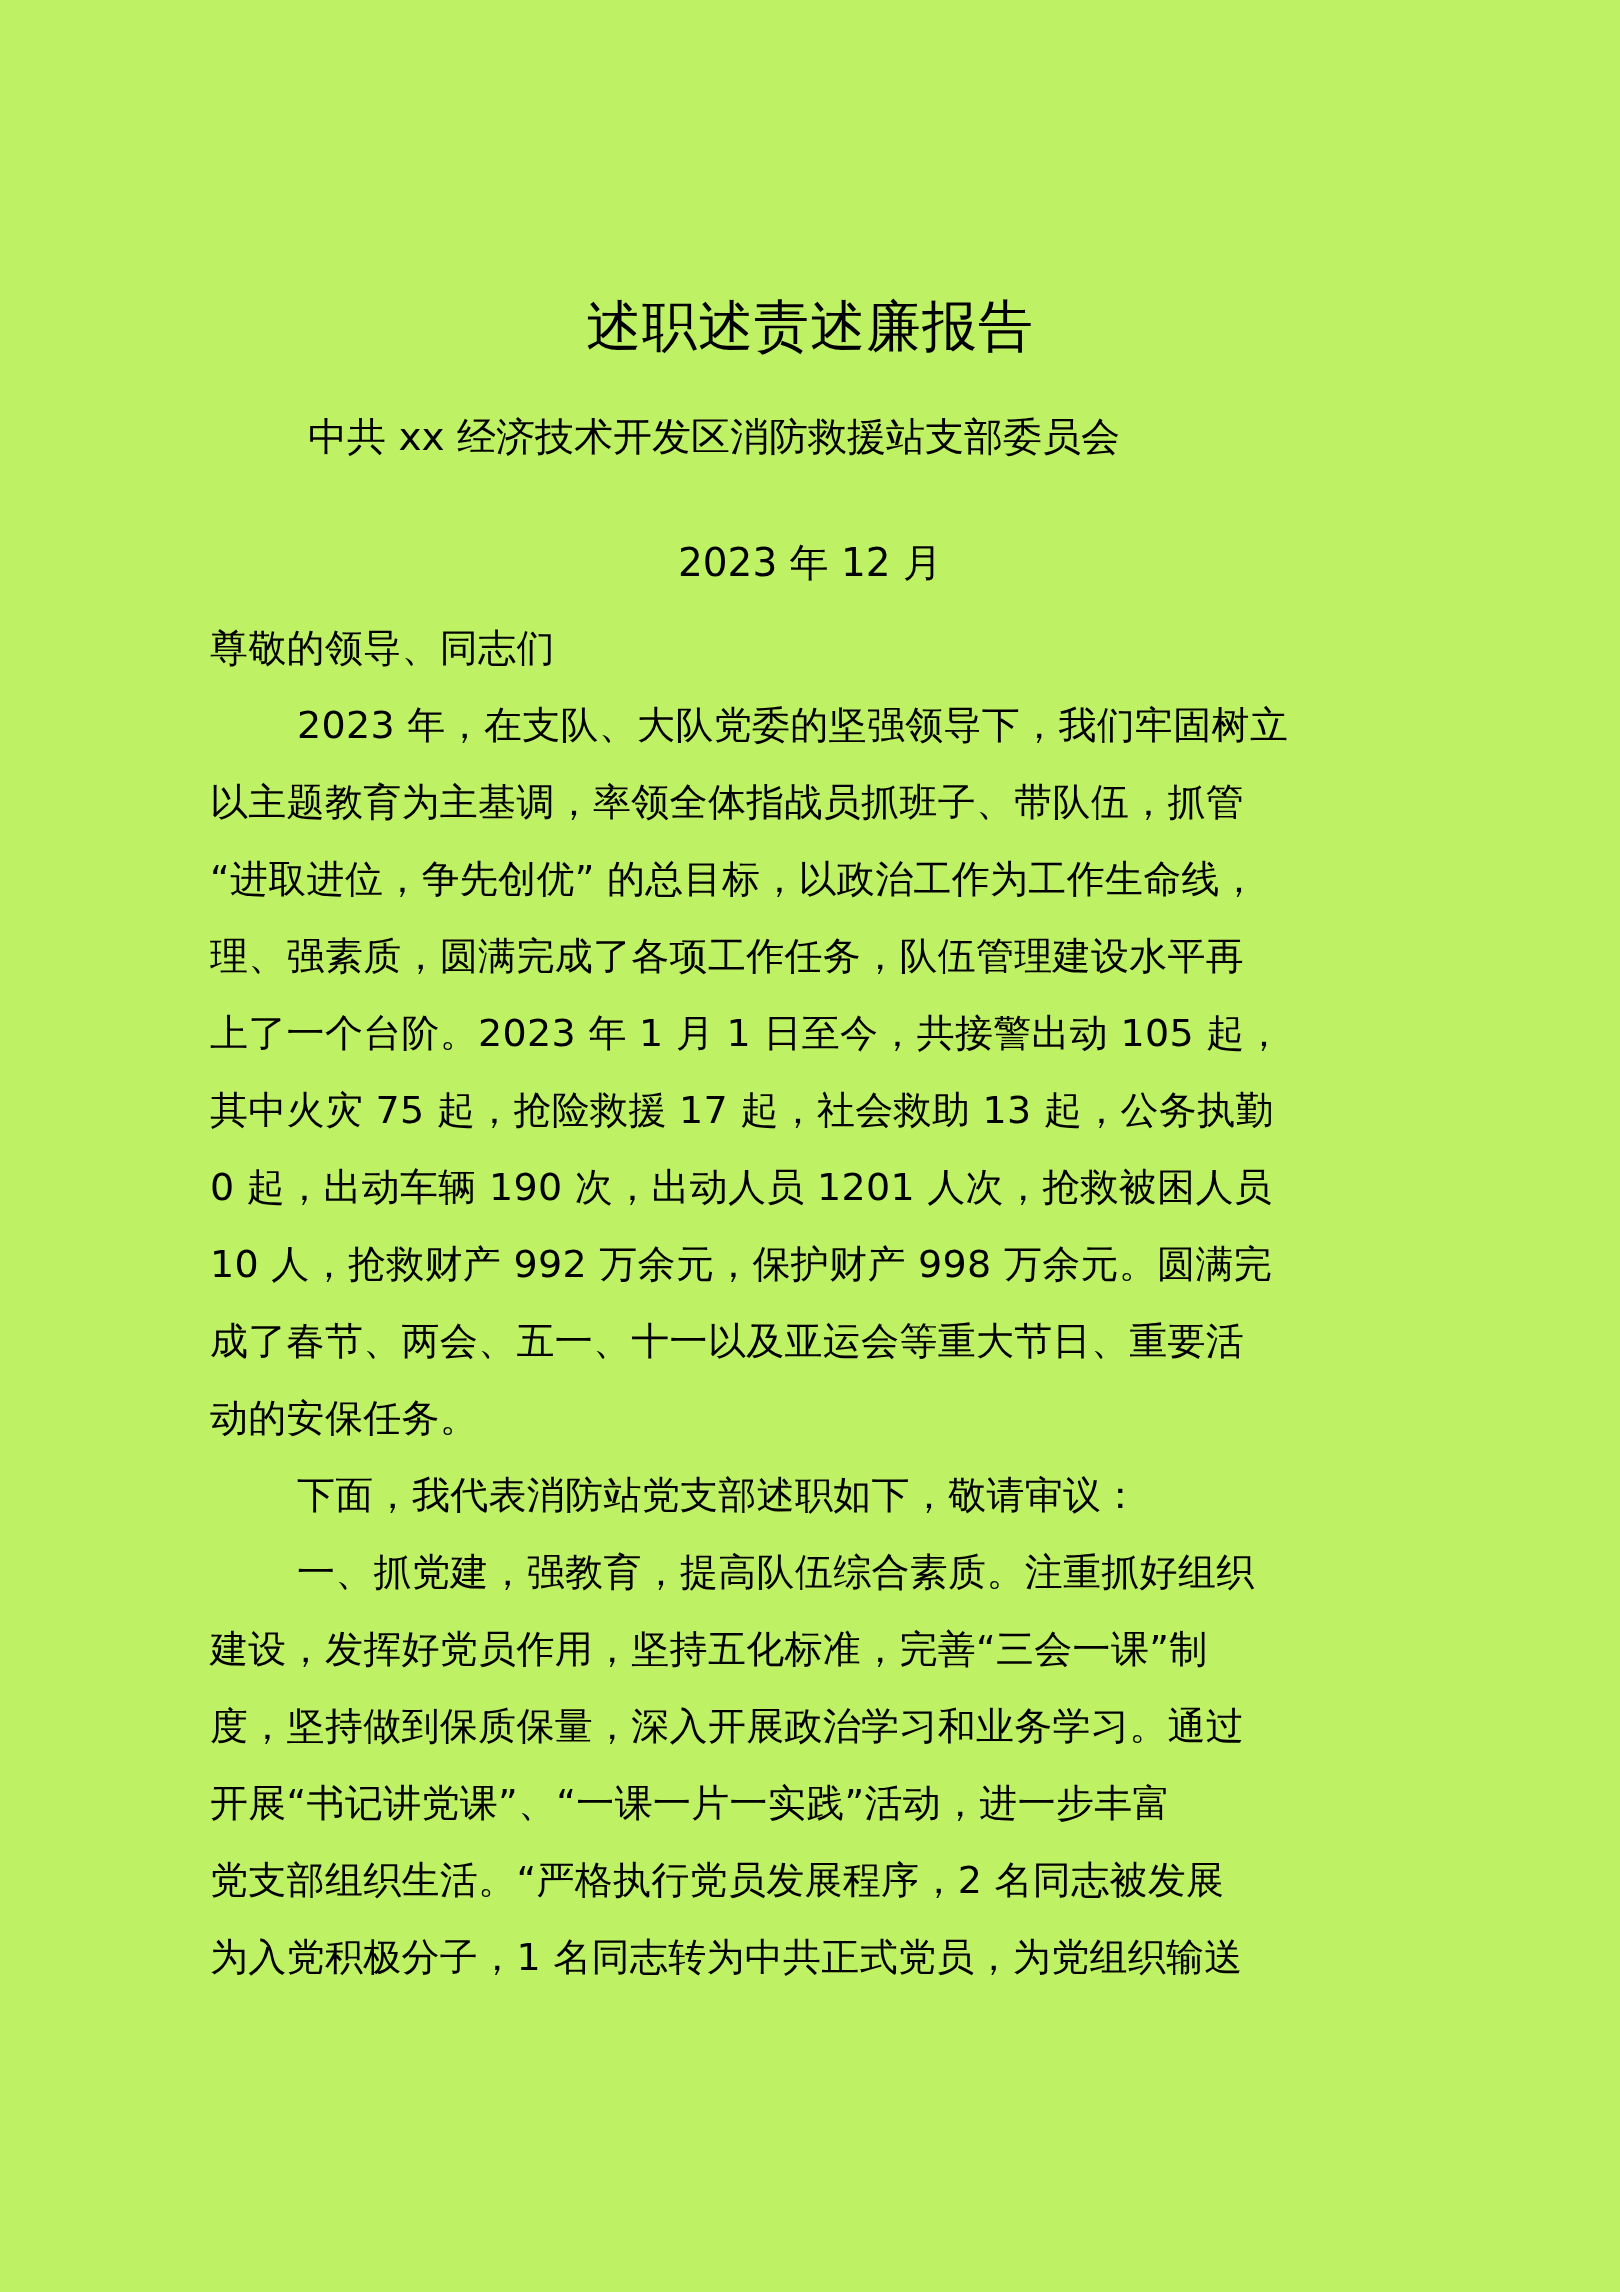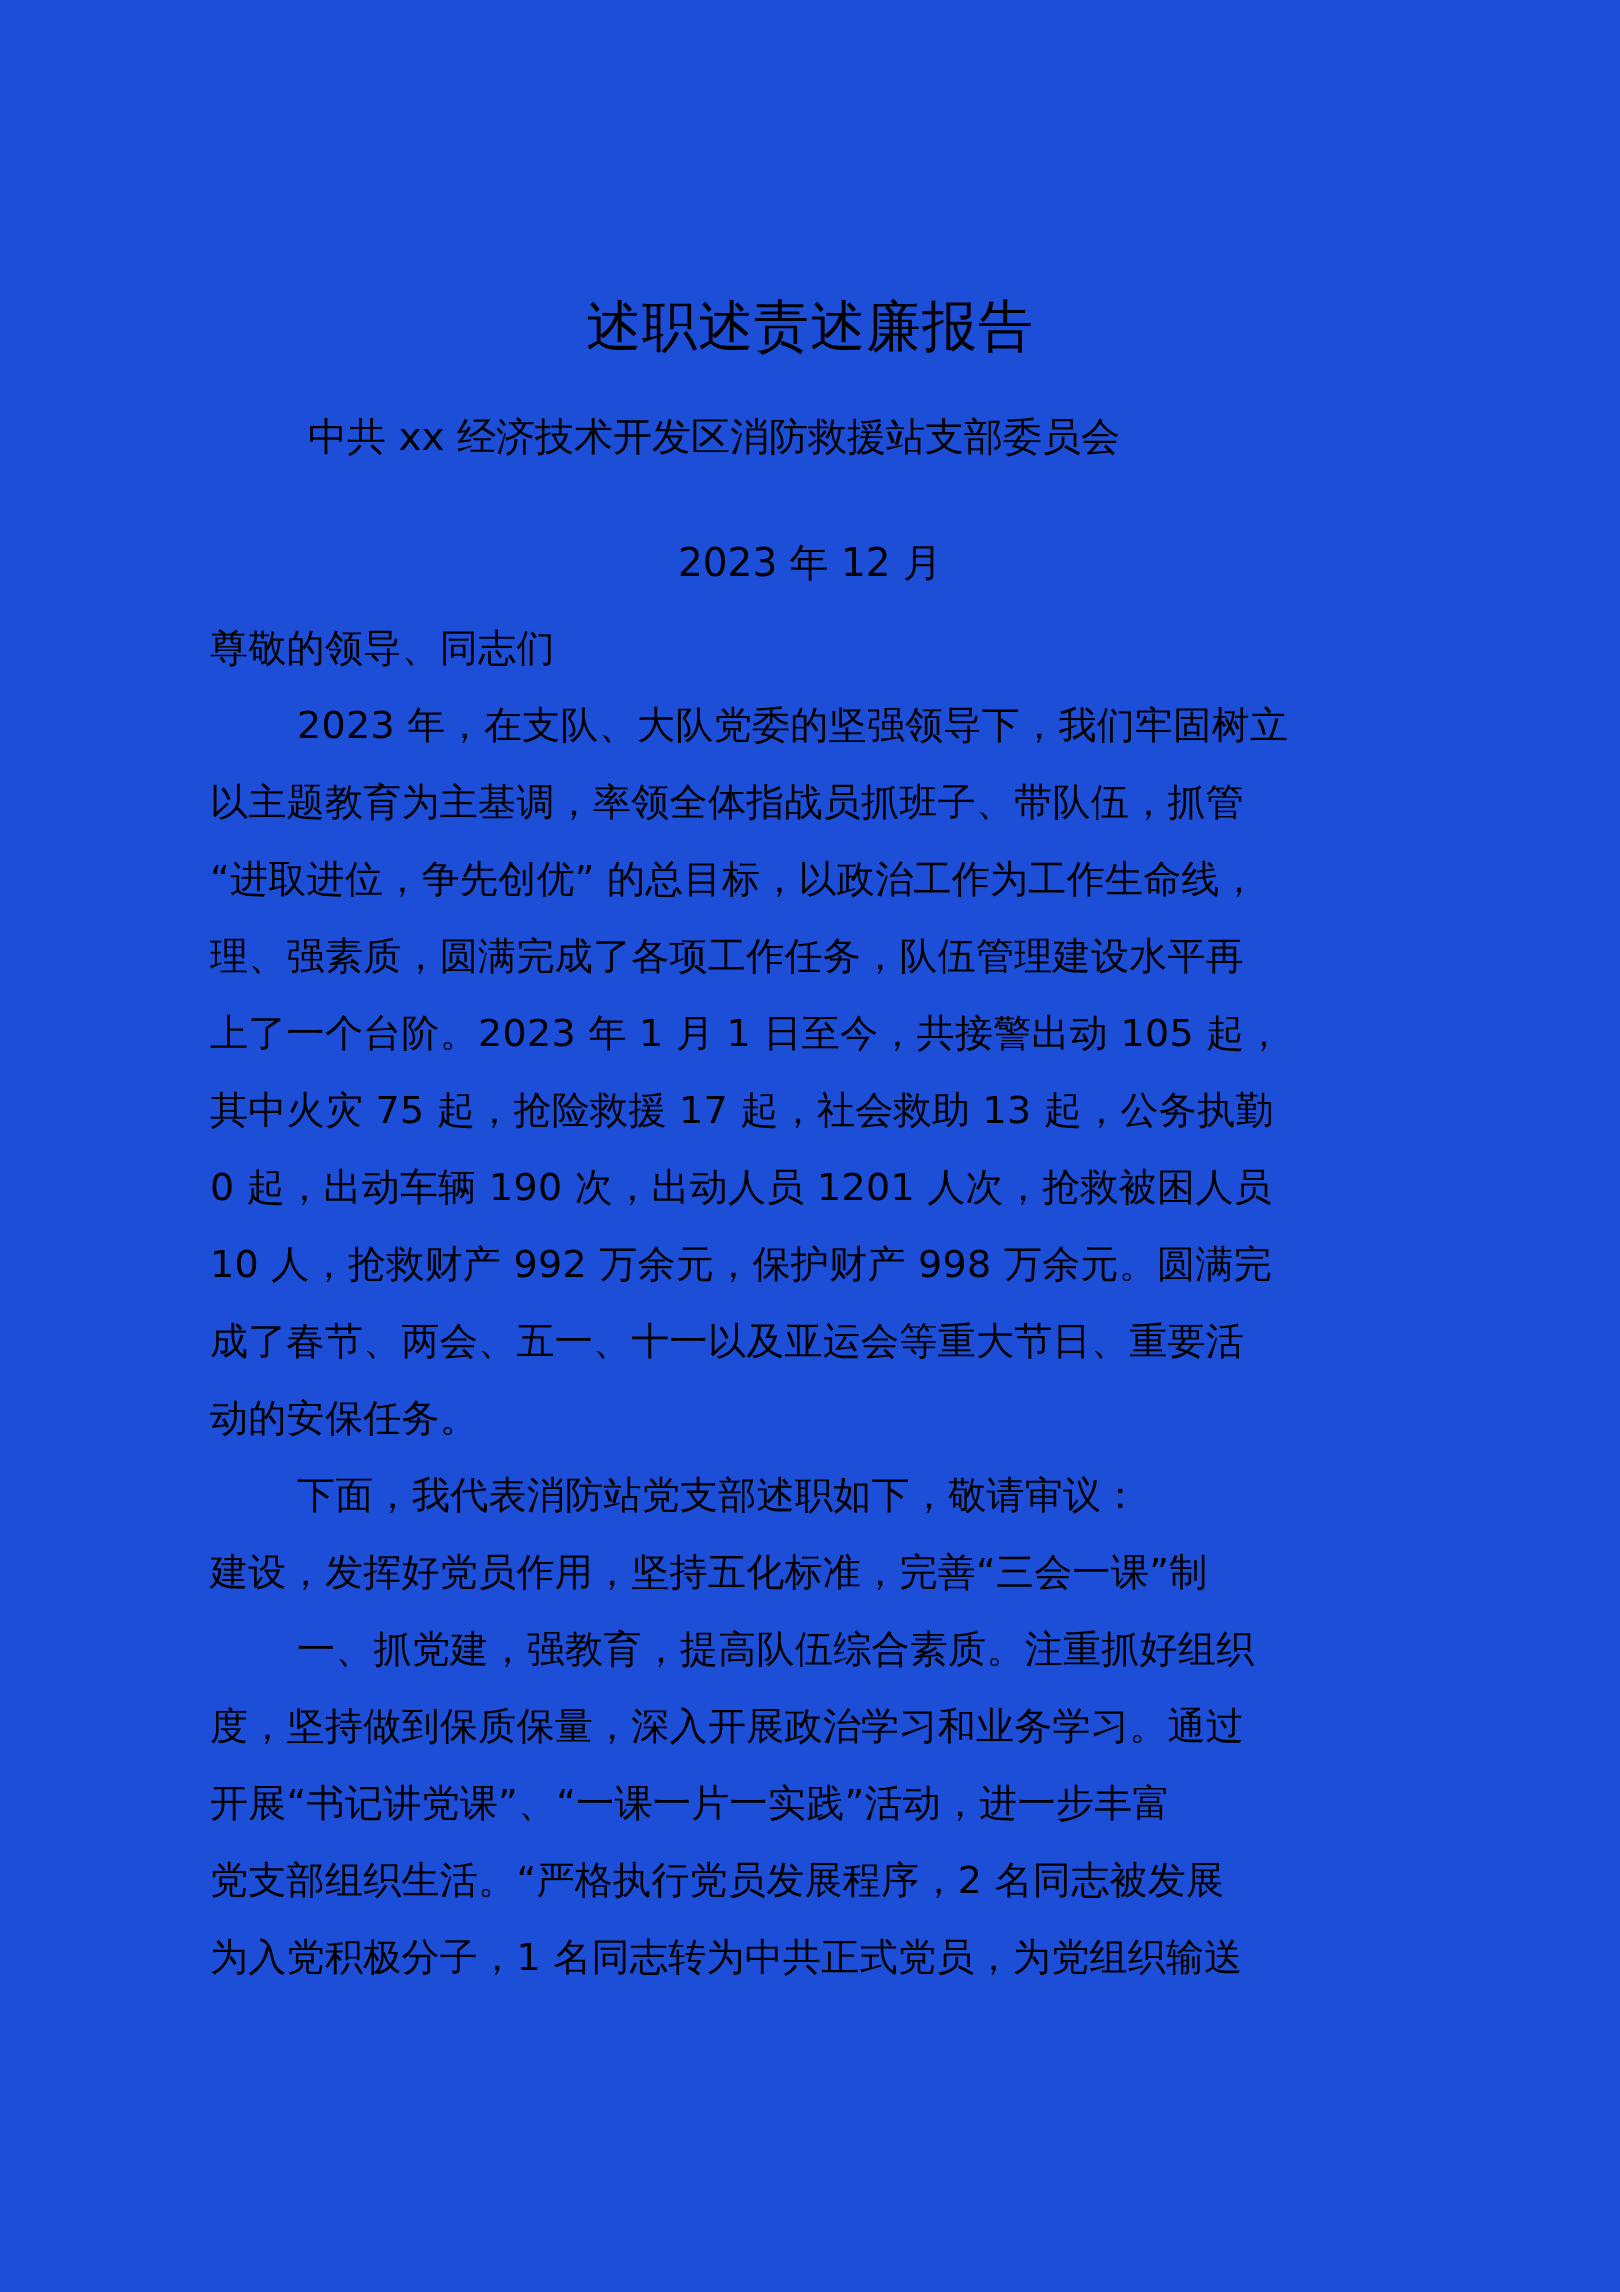--- a/index.html
+++ b/index.html
@@ -1,18 +1,18 @@
 <!DOCTYPE html>
 <html><head>
 <meta charset="utf-8">
 <style>
   html, body { margin: 0; padding: 0; background: #ffffff; }
   body { width: 1620px; height: 2293px; position: relative; overflow: hidden;
          font-family: "DejaVu Sans", "Liberation Sans", sans-serif; color: #000000; }
-  .page { position: absolute; left: 0; top: 0; width: 1620px; height: 2293px; background: #1d4ed8; text-decoration: underline; }
+  .page { position: absolute; left: 0; top: 0; width: 1620px; height: 2293px; background: #bef264; text-decoration: underline; }
   .title { position: absolute; left: 0; width: 1620px; top: 292px; text-align: center;
            font-size: 55px; line-height: 69px; letter-spacing: 1px; }
   .subtitle { position: absolute; left: 0; width: 1428px; top: 412px; text-align: center;
               font-size: 39px; line-height: 49px; }
   .date { position: absolute; left: 0; width: 1620px; top: 538px; text-align: center;
           font-size: 39px; line-height: 49px; }
   .body { position: absolute; left: 210px; top: 619px; width: 1235px; }
   .line { display: block; font-size: 38px; height: 77px; line-height: 59px; white-space: nowrap; letter-spacing: 0.3px; }
   .indent { padding-left: 87px; }
 </style>
@@ -30,21 +30,21 @@
     <span class="line">以主题教育为主基调，率领全体指战员抓班子、带队伍，抓管</span>
     <span class="line">“进取进位，争先创优” 的总目标，以政治工作为工作生命线，</span>
     <span class="line">理、强素质，圆满完成了各项工作任务，队伍管理建设水平再</span>
     <span class="line">上了一个台阶。2023 年 1 月 1 日至今，共接警出动 105 起，</span>
     <span class="line">其中火灾 75 起，抢险救援 17 起，社会救助 13 起，公务执勤</span>
     <span class="line">0 起，出动车辆 190 次，出动人员 1201 人次，抢救被困人员</span>
     <span class="line">10 人，抢救财产 992 万余元，保护财产 998 万余元。圆满完</span>
     <span class="line">成了春节、两会、五一、十一以及亚运会等重大节日、重要活</span>
     <span class="line">动的安保任务。</span>
     <span class="line indent">下面，我代表消防站党支部述职如下，敬请审议：</span>
+    <span class="line indent">一、抓党建，强教育，提高队伍综合素质。注重抓好组织</span>
     <span class="line">建设，发挥好党员作用，坚持五化标准，完善“三会一课”制</span>
-    <span class="line indent">一、抓党建，强教育，提高队伍综合素质。注重抓好组织</span>
     <span class="line">度，坚持做到保质保量，深入开展政治学习和业务学习。通过</span>
     <span class="line">开展“书记讲党课”、“一课一片一实践”活动，进一步丰富</span>
     <span class="line">党支部组织生活。“严格执行党员发展程序，2 名同志被发展</span>
     <span class="line">为入党积极分子，1 名同志转为中共正式党员，为党组织输送</span>
   </div>
 </div>
 
 
 </body></html>

